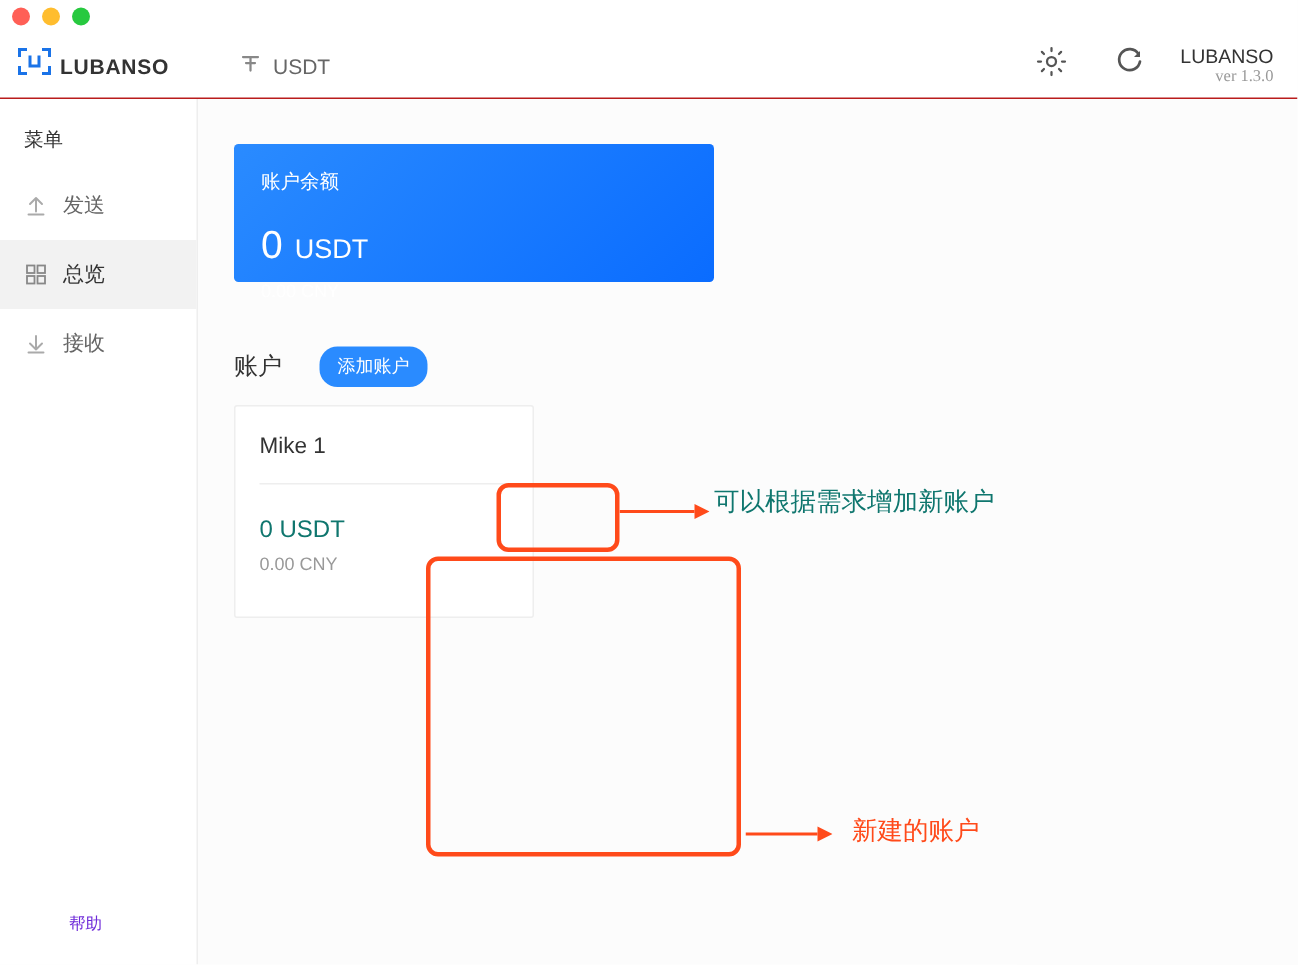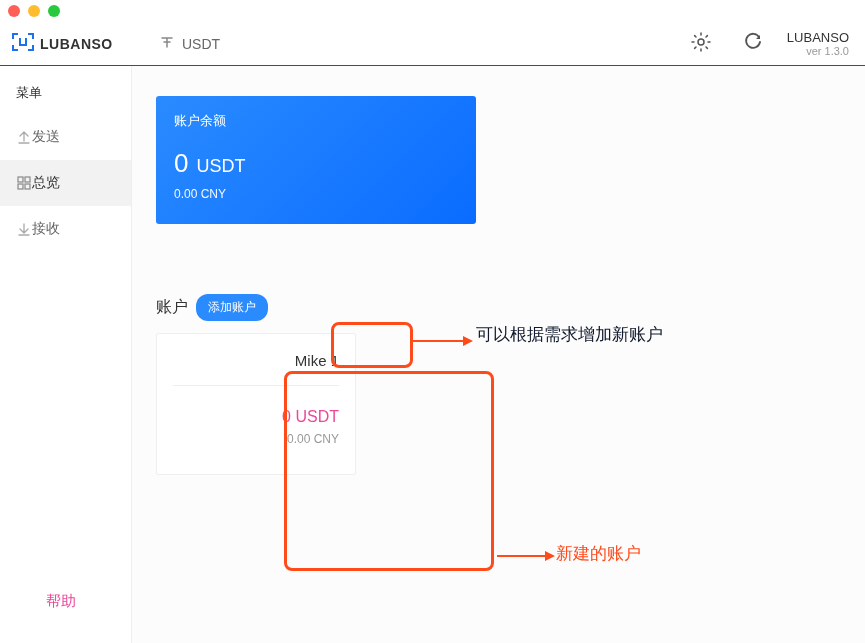--- a/index.html
+++ b/index.html
@@ -77,20 +77,21 @@
       margin-right: 4px;
     }
     .app-ver .name {
       font-size: 13px;
       color: #333;
       font-weight: 500;
     }
     .app-ver .ver {
       font-size: 11px;
       color: #999;
+      font-family: Liberation Serif, serif;
     }
     .main {
       display: flex;
       height: calc(643px - 66px);
     }
     .sidebar {
       width: 132px;
       height: 100%;
       border-right: 1px solid #eee;
       padding-top: 14px;
@@ -99,54 +100,55 @@
     }
     .menu-title {
       font-size: 13px;
       color: #333;
       font-weight: 500;
       padding: 4px 16px 12px 16px;
     }
     .menu-item {
       display: flex;
       align-items: center;
+      gap: 10px;
       padding: 14px 16px;
       font-size: 14px;
       color: #666;
       cursor: pointer;
     }
     .menu-item.active {
       background: #f2f2f2;
       color: #333;
     }
     .menu-icon {
       width: 16px;
       height: 16px;
       display: flex;
       align-items: center;
       justify-content: center;
       color: #aaa;
     }
     .menu-item.active .menu-icon { color: #888; }
     .sidebar-spacer { flex: 1; }
     .help {
-      padding: 20px 0 32px 46px;
-      color: #ec4899;
-      font-size: 15px;
+      padding: 20px 0 20px 46px;
+      color: #6d28d9;
+      font-size: 11px;
       cursor: pointer;
     }
     .content {
       flex: 1;
       padding: 30px 24px;
       background: #fcfcfc;
       position: relative;
     }
     .balance-card {
       width: 320px;
-      height: 128px;
+      height: 92px;
       background: linear-gradient(135deg, #2a8bff 0%, #0a6cff 100%);
       border-radius: 3px;
       color: #fff;
       padding: 16px 18px;
     }
     .balance-label {
       font-size: 13px;
       font-weight: 500;
       margin-bottom: 18px;
     }
@@ -159,24 +161,24 @@
     }
     .balance-currency {
       font-size: 18px;
     }
     .balance-sub {
       font-size: 12px;
       margin-top: 8px;
       opacity: 0.95;
     }
     .account-header {
-      margin-top: 70px;
-      display: flex;
-      align-items: center;
-      gap: 8px;
+      margin-top: 43px;
+      display: flex;
+      align-items: center;
+      gap: 25px;
       position: relative;
     }
     .account-label {
       font-size: 16px;
       color: #333;
     }
     .add-account {
       background: #2a8bff;
       color: #fff;
       border: none;
@@ -186,31 +188,30 @@
       cursor: pointer;
       text-align: center;
     }
     .account-card {
       margin-top: 12px;
       width: 200px;
       background: #fff;
       border: 1px solid #eee;
       border-radius: 2px;
       padding: 18px 16px 28px 16px;
-      text-align: right;
     }
     .account-name {
       font-size: 15px;
       color: #333;
       padding-bottom: 16px;
       border-bottom: 1px solid #eee;
     }
     .account-balance {
       font-size: 16px;
-      color: #ec4899;
+      color: #0f766e;
       margin-top: 22px;
     }
     .account-sub {
       font-size: 12px;
       color: #999;
       margin-top: 6px;
     }
     .annotation-box-1 {
       position: absolute;
       left: 199px;
@@ -219,41 +220,41 @@
       height: 46px;
       border: 3px solid #ff4a1a;
       border-radius: 8px;
       pointer-events: none;
     }
     .annotation-text-1 {
       position: absolute;
       left: 344px;
       top: 257px;
       font-size: 17px;
-      color: #0f172a;
+      color: #0f766e;
       white-space: nowrap;
     }
     .arrow-1 {
       position: absolute;
       left: 281px;
       top: 268px;
     }
     .annotation-box-2 {
       position: absolute;
       left: 152px;
       top: 305px;
       width: 210px;
       height: 200px;
       border: 3px solid #ff4a1a;
       border-radius: 8px;
       pointer-events: none;
     }
     .annotation-text-2 {
       position: absolute;
-      left: 424px;
+      left: 436px;
       top: 476px;
       font-size: 17px;
       color: #ff4a1a;
       white-space: nowrap;
     }
     .arrow-2 {
       position: absolute;
       left: 365px;
       top: 483px;
     }

